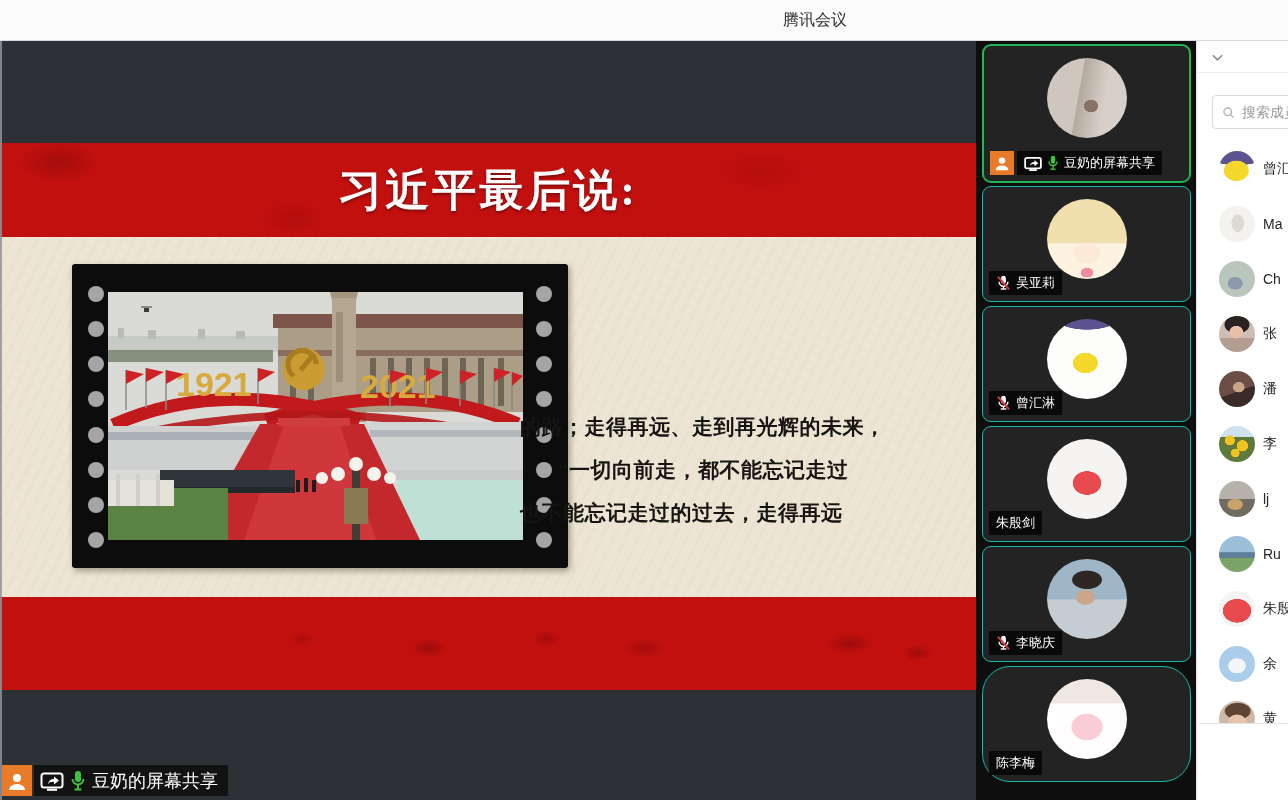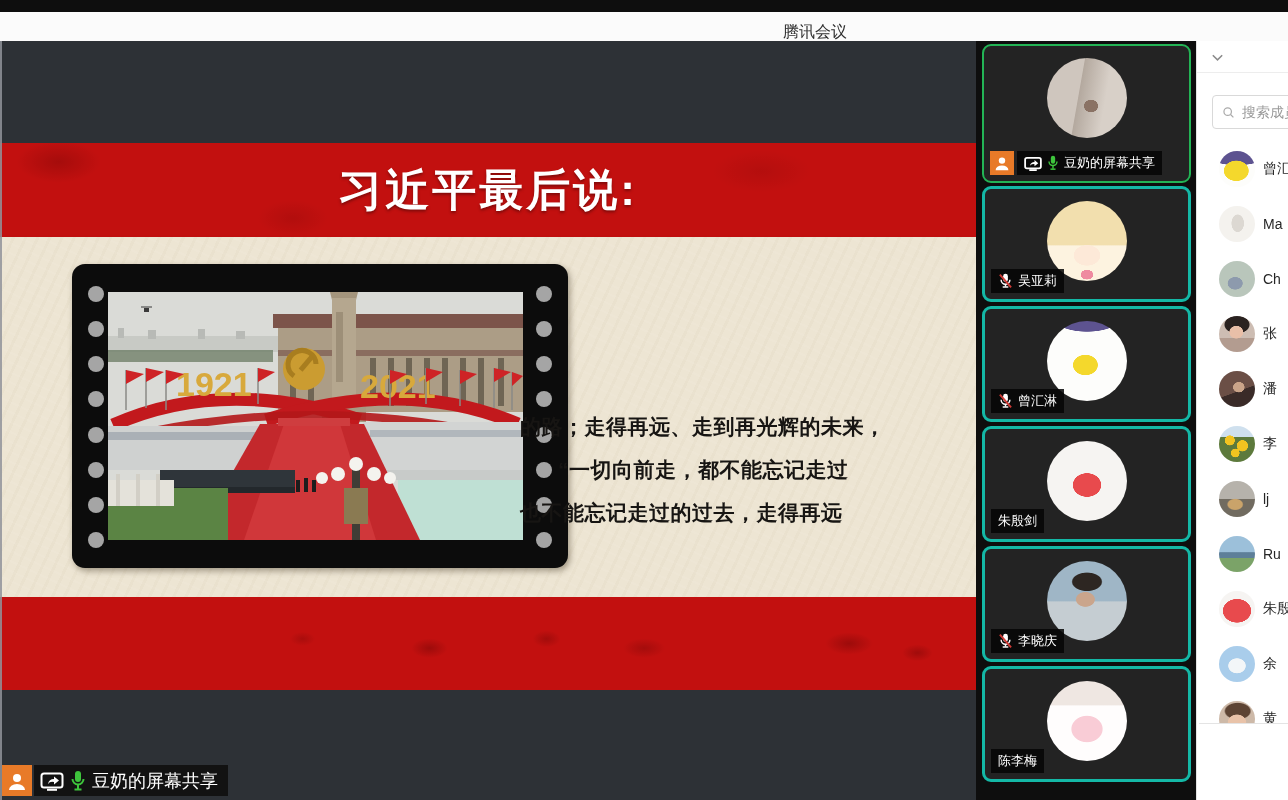--- a/index.html
+++ b/index.html
@@ -1,51 +1,51 @@
 <!DOCTYPE html>
 <html><head>
 <meta charset="utf-8">
 <style>
   * { margin:0; padding:0; box-sizing:border-box; }
   html,body { width:1288px; height:800px; overflow:hidden; background:#000;
               font-family:"Liberation Sans","DejaVu Sans",sans-serif; }
   .stage { position:relative; width:1288px; height:800px; background:#0e0e0e; }
 
   
-  .titlebar { position:absolute; left:0; top:12px; width:1288px; height:41px;
+  .titlebar { position:absolute; left:0; top:0; width:1288px; height:41px;
               background:#fbfbfb; border-bottom:1px solid #d9d9d9; }
   .titlebar .wtitle { position:absolute; left:815px; top:50%; transform:translate(-50%,-50%);
               font-size:16px; color:#2d2d2d; white-space:nowrap; }
 
   
   .main { position:absolute; left:0; top:41px; width:976px; height:759px;
           background:#2d3136; overflow:hidden; }
   .edge-line { position:absolute; left:0; top:0; width:2px; height:759px;
           background:#90939a; opacity:.85; }
 
   .banner { position:absolute; left:0; top:102px; width:976px; height:94px;
       background:
         radial-gradient(60px 30px at 6% 20%, rgba(80,0,0,.25), transparent 70%),
         radial-gradient(50px 26px at 30% 80%, rgba(80,0,0,.14), transparent 70%),
         radial-gradient(70px 30px at 78% 30%, rgba(80,0,0,.12), transparent 70%),
-        #c2100f; }
+        #c2100f; font-family: Liberation Serif, serif; }
   .banner-title { position:absolute; left:50%; top:50%; transform:translate(-50%,-50%);
       color:#fff; font-size:44px; font-weight:bold; letter-spacing:3px;
       text-shadow:0 2px 3px rgba(0,0,0,.35); white-space:nowrap; }
 
   .cream { position:absolute; left:0; top:196px; width:976px; height:360px;
       background:
         repeating-linear-gradient(115deg, rgba(190,175,140,.07) 0 3px, transparent 3px 11px),
         repeating-linear-gradient(25deg, rgba(255,255,255,.05) 0 2px, transparent 2px 9px),
         #ede5d3;
       box-shadow:0 3px 4px rgba(0,0,0,.25); }
 
   
   .film { position:absolute; left:72px; top:27px; width:496px; height:304px;
-          background:#0c0c0c; border-radius:13px; box-shadow:2px 3px 6px rgba(70,60,40,.45);text-align:center; }
+          background:#0c0c0c; border-radius:3px; box-shadow:2px 3px 6px rgba(70,60,40,.45);text-align:center; }
   .holes { position:absolute; top:22px; width:16px; height:262px;
            display:flex; flex-direction:column; justify-content:space-between; }
   .holes.l { left:16px; } .holes.r { right:16px; }
   .hole { width:16px; height:16px; border-radius:50%; background:#a5a5a5; }
   .photo { position:absolute; left:36px; top:28px; width:415px; height:248px; }
 
   
   .quote { position:absolute; left:520px; top:168px; width:366px;
            font-size:21px; font-weight:bold; color:#171513; line-height:43px;
            letter-spacing:.5px; }
@@ -66,28 +66,28 @@
   .share-chip { position:absolute; left:2px; top:724px; height:31px; display:flex; }
   .chip-person { width:30px; height:31px; background:#e87a28; display:flex;
                  align-items:center; justify-content:center; }
   .chip-label { margin-left:2px; background:#121212; display:flex; align-items:center;
                 padding:0 10px 0 6px; gap:6px; color:#fff; font-size:18px; white-space:nowrap; }
 
   
   .strip { position:absolute; left:976px; top:41px; width:220px; height:759px;
            background:#0e0e0e; }
   .tile { position:absolute; left:6px; width:209px; background:#232323;
-          border:3px solid #14b8a6; border-radius:9px; }
+          border:1px solid #14b8a6; border-radius:9px; }
   .tile.active { border:2px solid #23b455; }
   .t1 { top:3px;   height:139px; }
   .t2 { top:145px; height:116px; }
   .t3 { top:265px; height:116px; }
   .t4 { top:385px; height:116px; }
   .t5 { top:505px; height:116px;padding-left:36px; }
-  .t6 { top:625px; height:116px; }
+  .t6 { top:625px; height:116px;border-radius:28px; }
   .tile .avatar { position:absolute; left:50%; top:12px; transform:translateX(-50%);
                   width:80px; height:80px; border-radius:50%; overflow:hidden; }
   .tile-label { position:absolute; left:6px; bottom:6px; display:flex; align-items:center; }
   .mini-person { width:24px; height:24px; background:#e87a28; display:flex;
                  align-items:center; justify-content:center; flex:none; }
   .name-chip { background:rgba(5,5,5,.85); height:24px; display:flex; align-items:center;
                gap:5px; padding:0 7px; color:#fff; font-size:13px; white-space:nowrap; }
   .name-chip.gap { margin-left:3px; }
 
   

